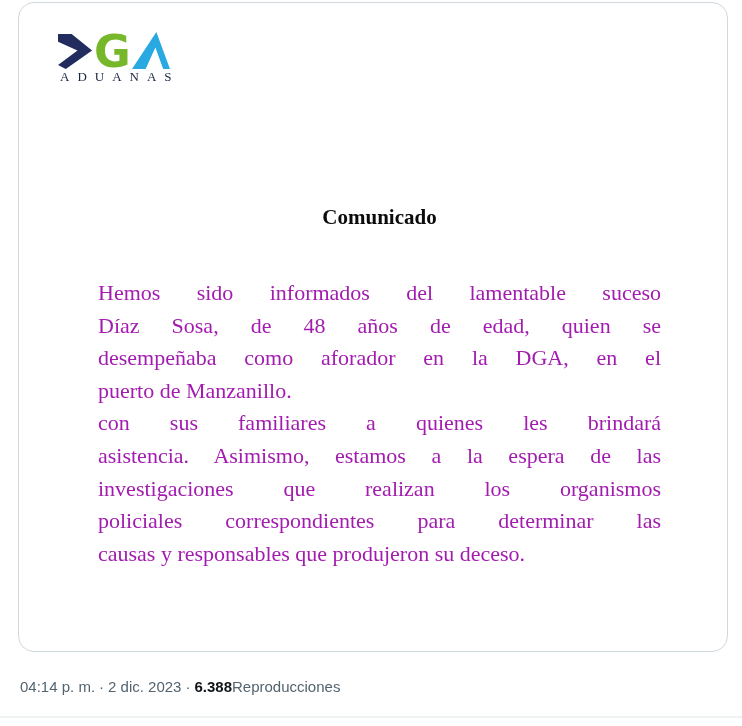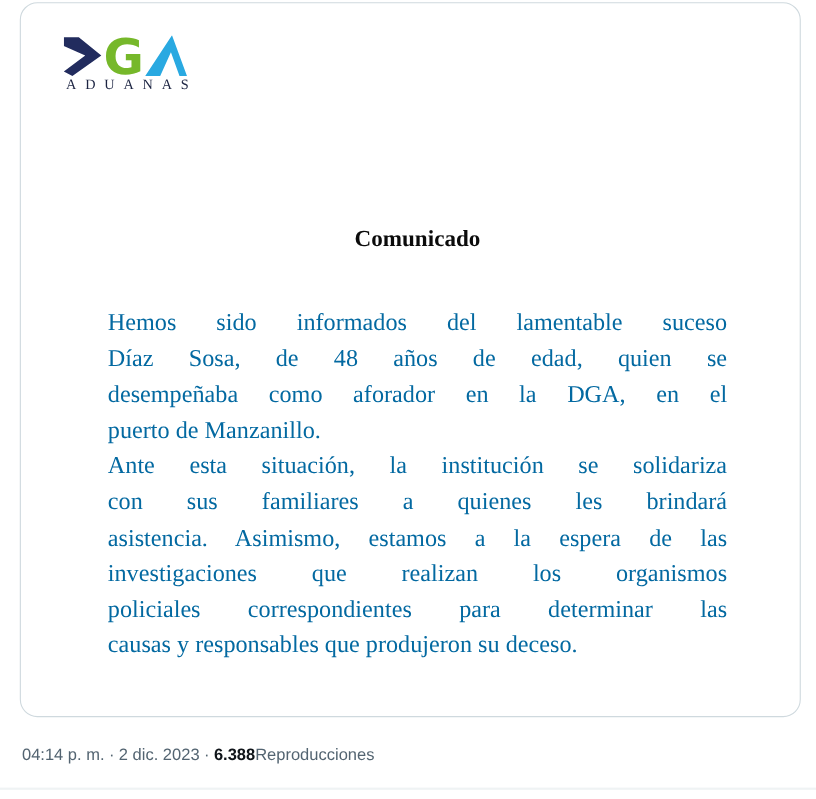--- a/index.html
+++ b/index.html
@@ -17,21 +17,21 @@
   .wordmark { position: absolute; left: 2px; top: 37px;
               font-family: "Liberation Serif", serif; font-size: 13px;
               letter-spacing: 8px; white-space: nowrap; }
 
   .title { position: absolute; left: 79px; top: 202px; width: 563px;
            text-align: center; font-family: "Liberation Serif", serif;
            font-weight: bold; font-size: 21px; color: #0b0b0b; }
 
   .body { position: absolute; left: 79px; top: 274px; width: 563px;
           font-family: "Liberation Serif", serif; font-size: 22px;
-          line-height: 32.6px; color: #0369a1; }
+          line-height: 32.6px; color: #a21caf; }
   .tline { text-align: justify; text-align-last: justify; text-justify: inter-word;
            white-space: normal; }
   .tline-last { text-align-last: left; }
 
   
   .footer { position: absolute; left: 20px; top: 678px; font-size: 15px;
             color: #536471; white-space: nowrap; }
   .footer .sep { margin: 0 4px; }
   .footer .views { font-weight: bold; color: #0f1419; margin-right: 0; }
 
@@ -57,21 +57,20 @@
     <div class="title">Comunicado</div>
 
     <div class="body">
         <div>
           <div class="tline">Hemos sido informados del lamentable suceso</div>
           <div class="tline">Díaz Sosa, de 48 años de edad, quien se</div>
           <div class="tline">desempeñaba como aforador en la DGA, en el</div>
           <div class="tline tline-last">puerto de Manzanillo.</div>
         </div>
         <div>
-          <div class="tline">Ante esta situación, la institución se solidariza</div>
           <div class="tline">con sus familiares a quienes les brindará</div>
           <div class="tline">asistencia. Asimismo, estamos a la espera de las</div>
           <div class="tline">investigaciones que realizan los organismos</div>
           <div class="tline">policiales correspondientes para determinar las</div>
           <div class="tline tline-last">causas y responsables que produjeron su deceso.</div>
         </div>
       </div>
 
   </div>
 

